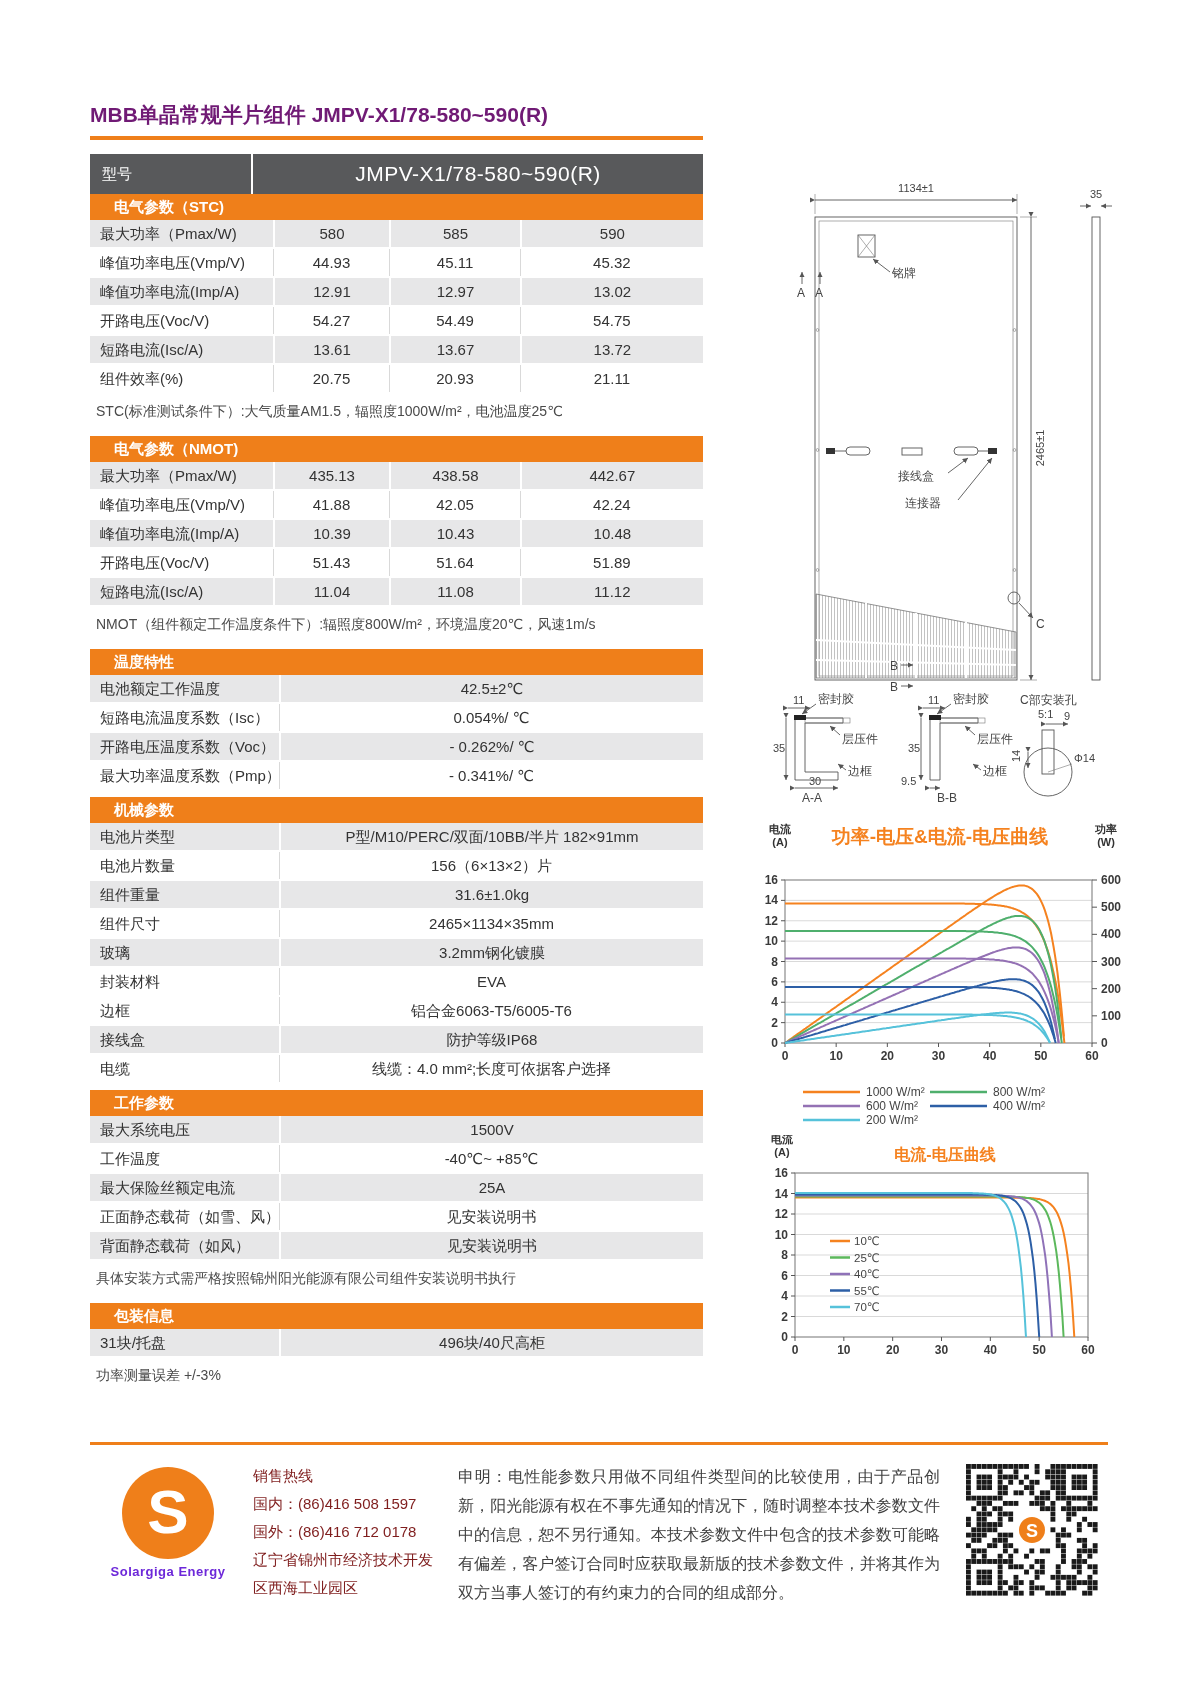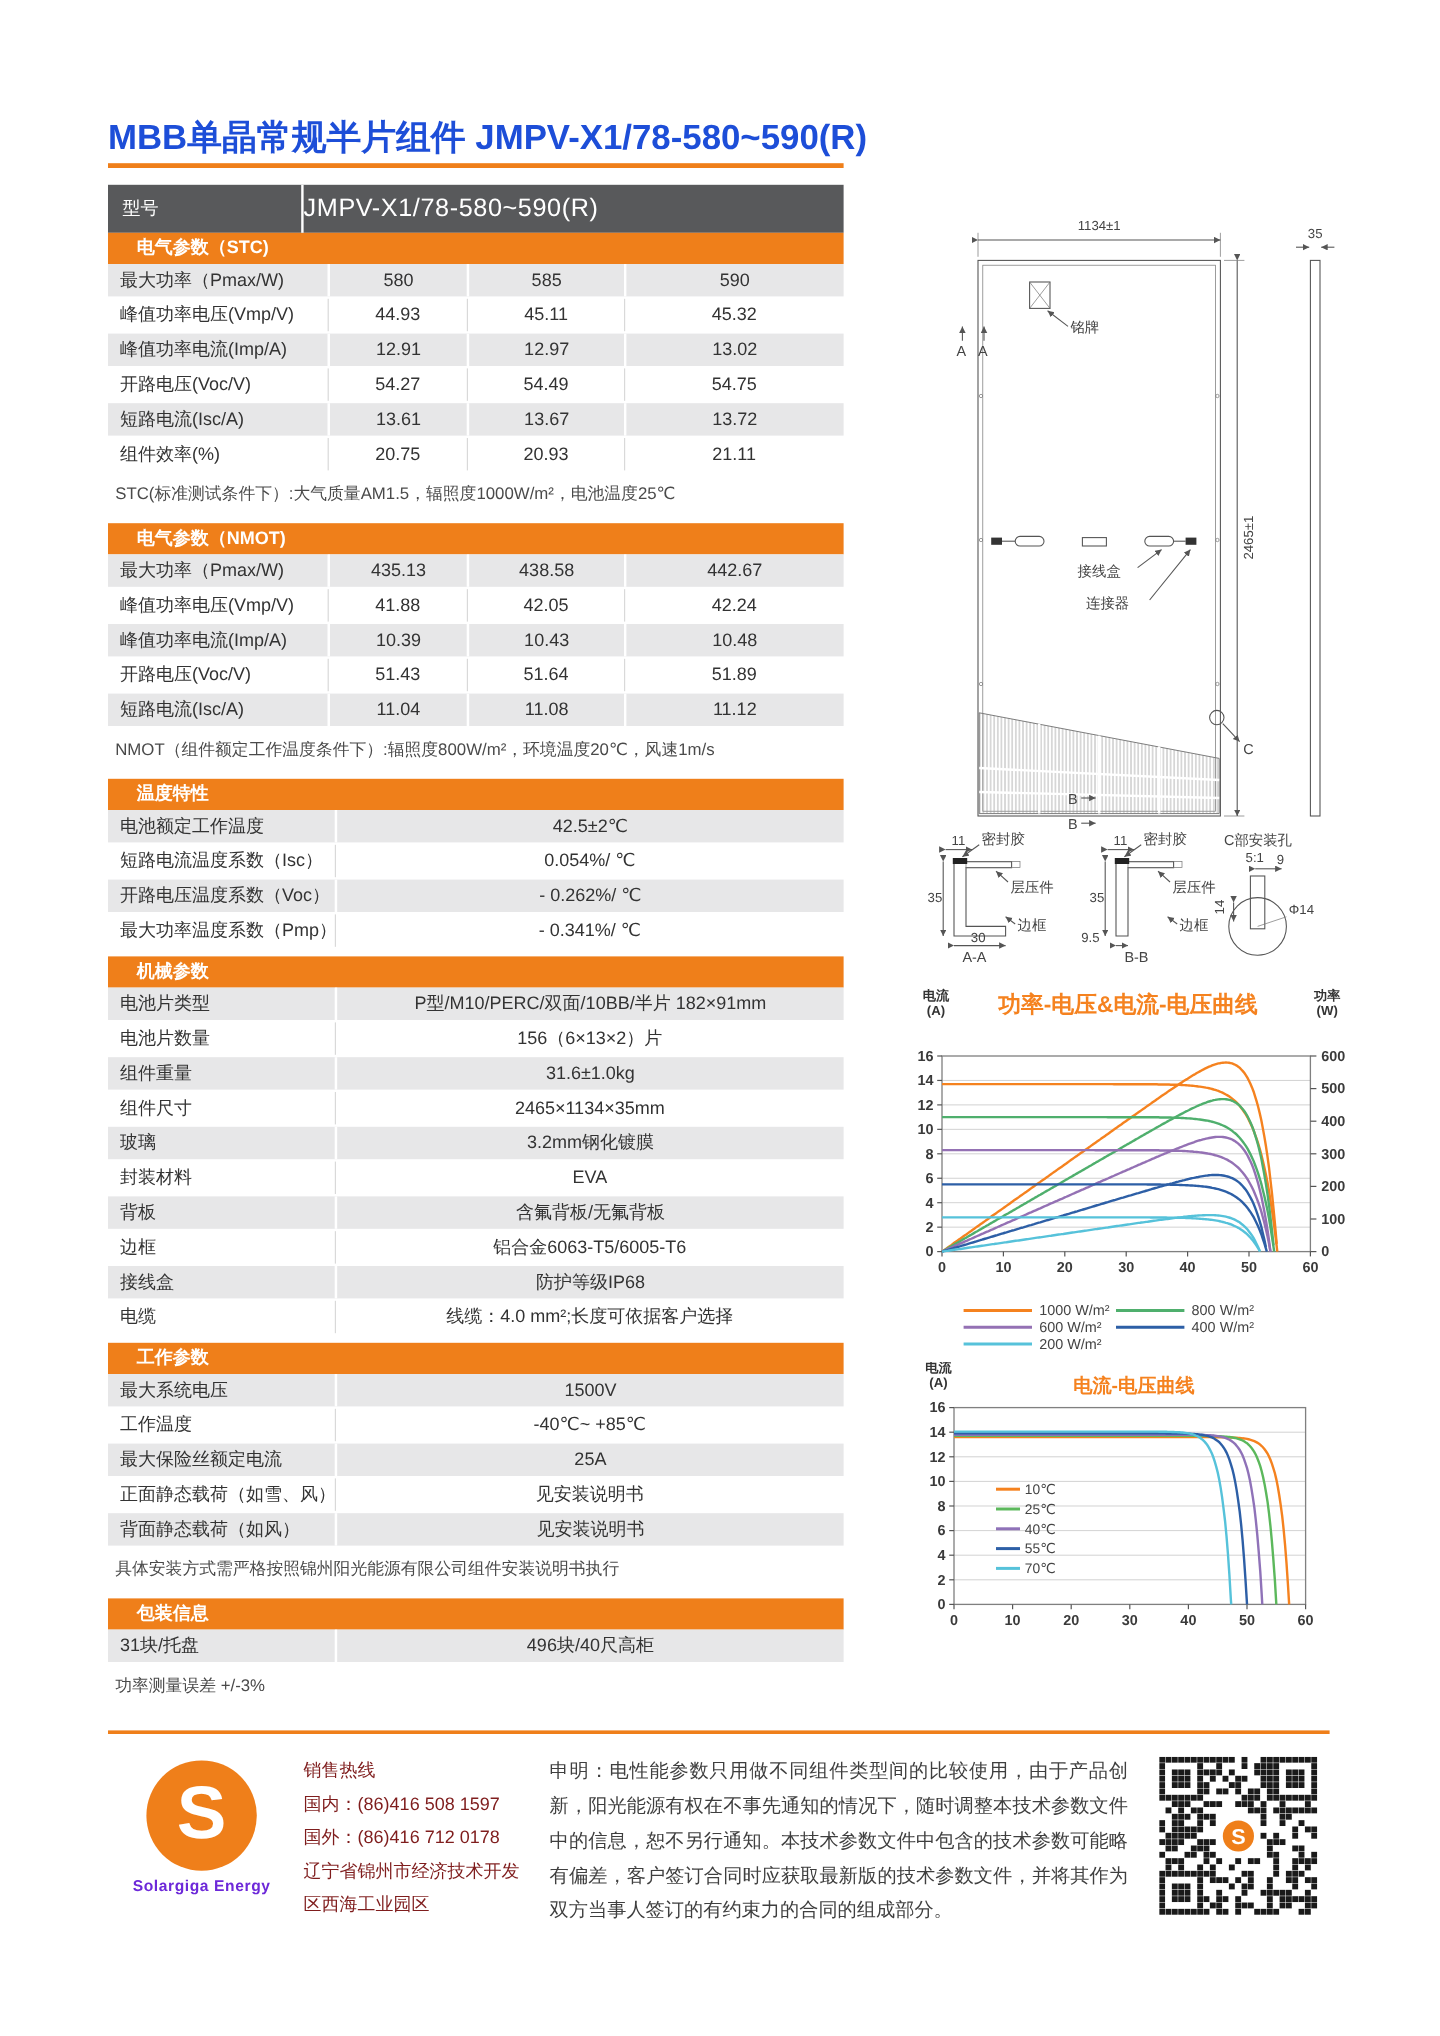--- a/index.html
+++ b/index.html
@@ -1,24 +1,24 @@
 <!DOCTYPE html>
 <html><head>
 <meta charset="utf-8">
 <style>
   html,body{margin:0;padding:0;background:#fff;}
   #page{position:relative;width:1200px;height:1697px;background:#fff;overflow:hidden;
         font-family:"Liberation Sans","DejaVu Sans",sans-serif;color:#333;}
   
   #left-col{position:absolute;left:90px;top:100px;width:613px;}
-  #doc-title{font-size:29px;font-weight:bold;color:#1d4ed8;line-height:30px;white-space:nowrap;}
+  #doc-title{font-size:21px;font-weight:bold;color:#701a75;line-height:30px;white-space:nowrap;}
   #title-rule{height:4px;background:#EF7F1A;margin-top:6px;}
   #model-bar{display:flex;height:40px;background:#58595B;margin-top:14px;color:#fff;}
   #model-bar .m-lbl{width:163px;line-height:40px;padding-left:12px;font-size:15px;box-sizing:border-box;border-right:2px solid #fff;}
-  #model-bar .m-val{flex:1;line-height:40px;font-size:21px;letter-spacing:.5px;}
+  #model-bar .m-val{flex:1;line-height:40px;text-align:center;font-size:21px;letter-spacing:.5px;}
   .section{margin-top:0;margin-bottom:6px;}
   .sec-header{background:#EF7F1A;color:#fff;font-weight:bold;font-size:15px;height:26px;line-height:26px;padding-left:24px;}
   .trow{display:flex;height:27px;line-height:27px;font-size:15px;border-bottom:2px solid #fff;}
   .trow .cell{box-sizing:border-box;overflow:hidden;white-space:nowrap;}
   .trow .lbl{width:189px;padding-left:10px;}
   .trow.odd .cell{background:#E7E7E8;}
   .trow.even .cell{background:#fff;}
   .trow.even .val{border-left:1px solid #d9d9d9;}
   .trow.odd .val{border-left:2px solid #fff;}
   .trow .val{text-align:center;}
@@ -171,24 +171,20 @@
             <div class="cell lbl">组件尺寸</div>
             <div class="cell val">2465×1134×35mm</div>
           </div>
           <div class="trow odd single">
             <div class="cell lbl">玻璃</div>
             <div class="cell val">3.2mm钢化镀膜</div>
           </div>
           <div class="trow even single">
             <div class="cell lbl">封装材料</div>
             <div class="cell val">EVA</div>
-          </div>
-          <div class="trow odd single">
-            <div class="cell lbl">背板</div>
-            <div class="cell val">含氟背板/无氟背板</div>
           </div>
           <div class="trow even single">
             <div class="cell lbl">边框</div>
             <div class="cell val">铝合金6063-T5/6005-T6</div>
           </div>
           <div class="trow odd single">
             <div class="cell lbl">接线盒</div>
             <div class="cell val">防护等级IP68</div>
           </div>
           <div class="trow even single">

